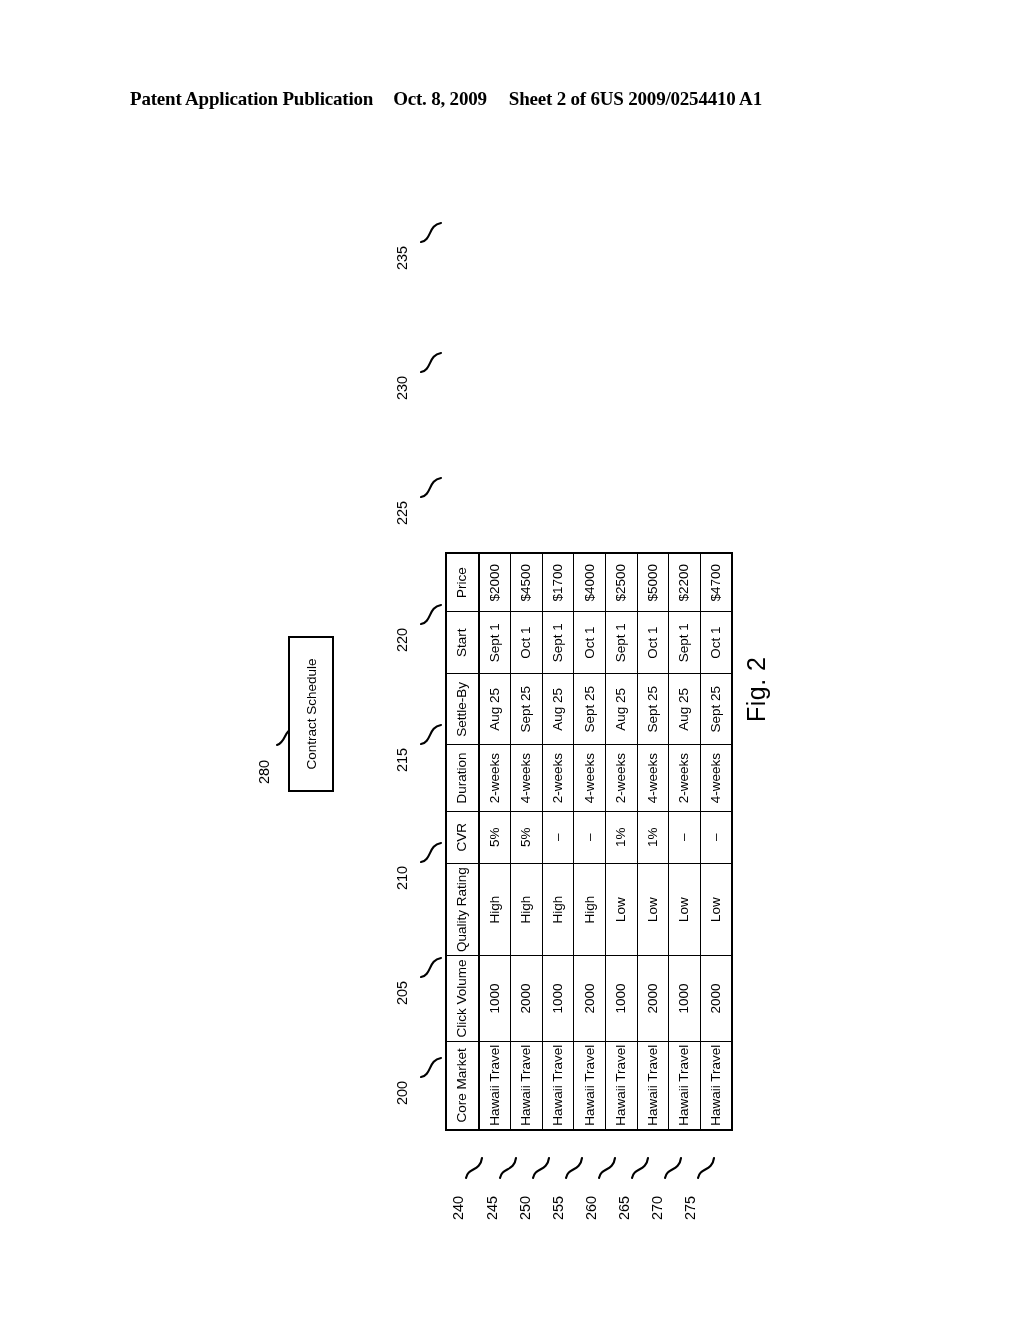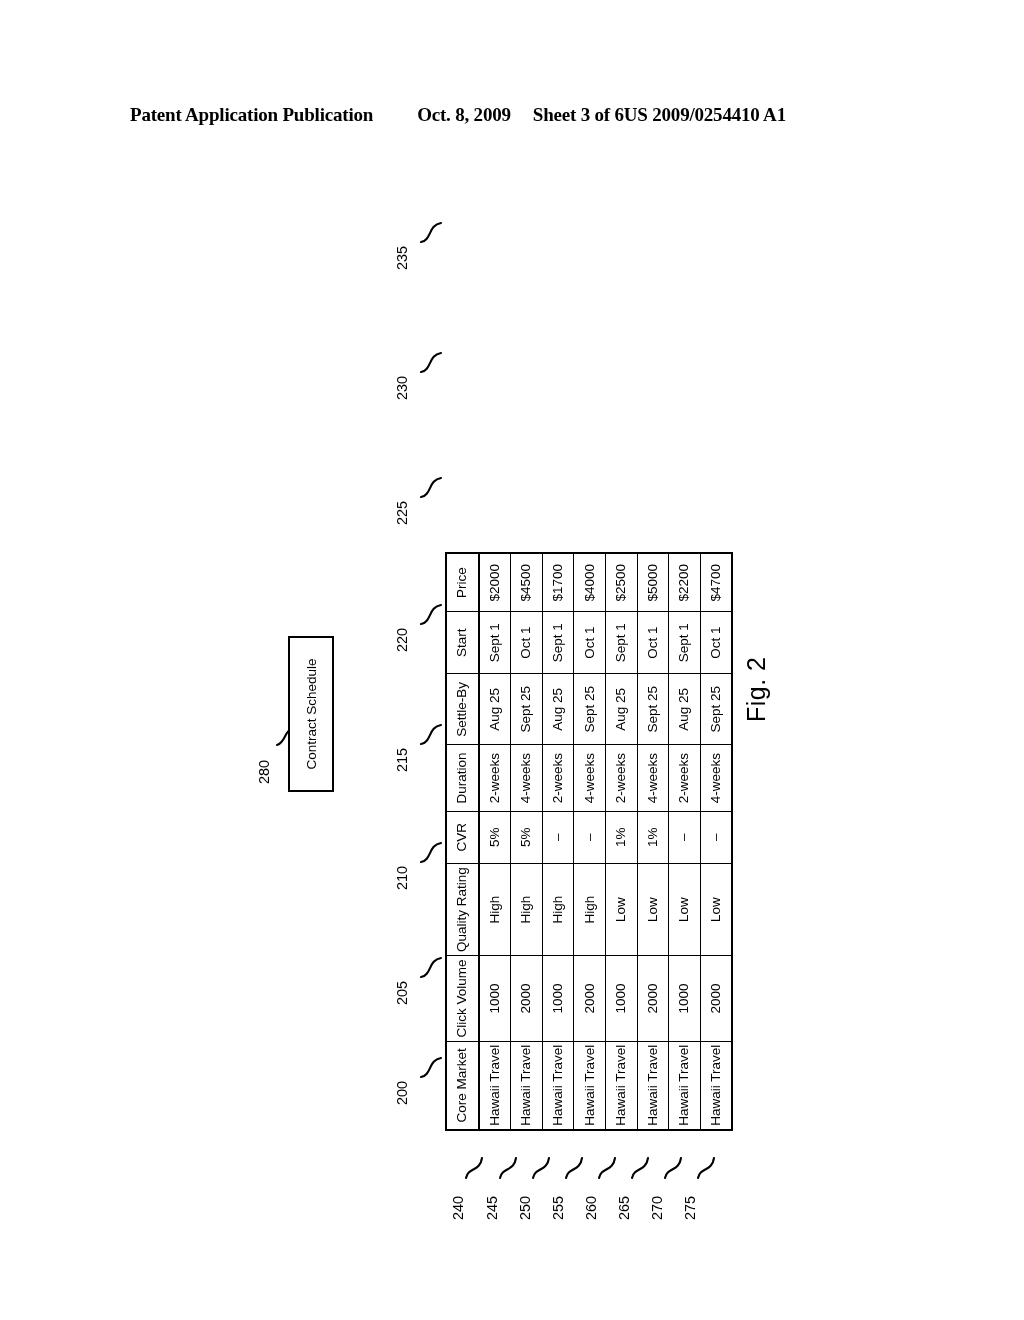--- a/index.html
+++ b/index.html
@@ -13,32 +13,32 @@
     position: relative;
     font-family: "Liberation Sans", sans-serif;
     color: #000000;
     overflow: hidden;
   }
 
   
   #page-header {
     position: absolute;
     left: 130px;
-    top: 104px;
+    top: 88px;
     width: 764px;
     display: flex;
     align-items: baseline;
     font-family: "Liberation Serif", serif;
     font-weight: bold;
     font-size: 19px;
     letter-spacing: -0.2px;
     white-space: nowrap;
   }
   #page-header .h-pub   { flex: 0 0 auto; }
-  #page-header .h-date  { flex: 0 0 auto; margin-left: 44px; }
+  #page-header .h-date  { flex: 0 0 auto; margin-left: 20px; }
   #page-header .h-sheet { flex: 0 0 auto; margin-left: 22px; }
   #page-header .h-num   { flex: 0 0 auto; }
 
   
   
   #figure-stage {
     position: absolute;
     left: 0;
     top: 0;
     width: 1024px;
@@ -141,21 +141,21 @@
     width: 1024px; height: 1320px;
     pointer-events: none;
   }
 </style>
 </head>
 <body>
 
 <div id="page-header">
   <span class="h-pub">Patent Application Publication</span>
   <span class="h-date">Oct. 8, 2009</span>
-  <span class="h-sheet">Sheet 3 of 6</span>
+  <span class="h-sheet">Sheet 2 of 6</span>
   <span class="h-num">US 2009/0254410 A1</span>
 </div>
 
 <div id="figure-stage">
 
   <svg id="leaders" viewBox="0 0 1024 1320" xmlns="http://www.w3.org/2000/svg">
     <g fill="none" stroke="#000" stroke-width="2.1" stroke-linecap="round" id="col-leaders">
         <path d="M 421 1077 C 432 1075 428 1060 441 1058"></path>
         <path d="M 421 977 C 432 975 428 960 441 958"></path>
         <path d="M 421 862 C 432 860 428 845 441 843"></path>

